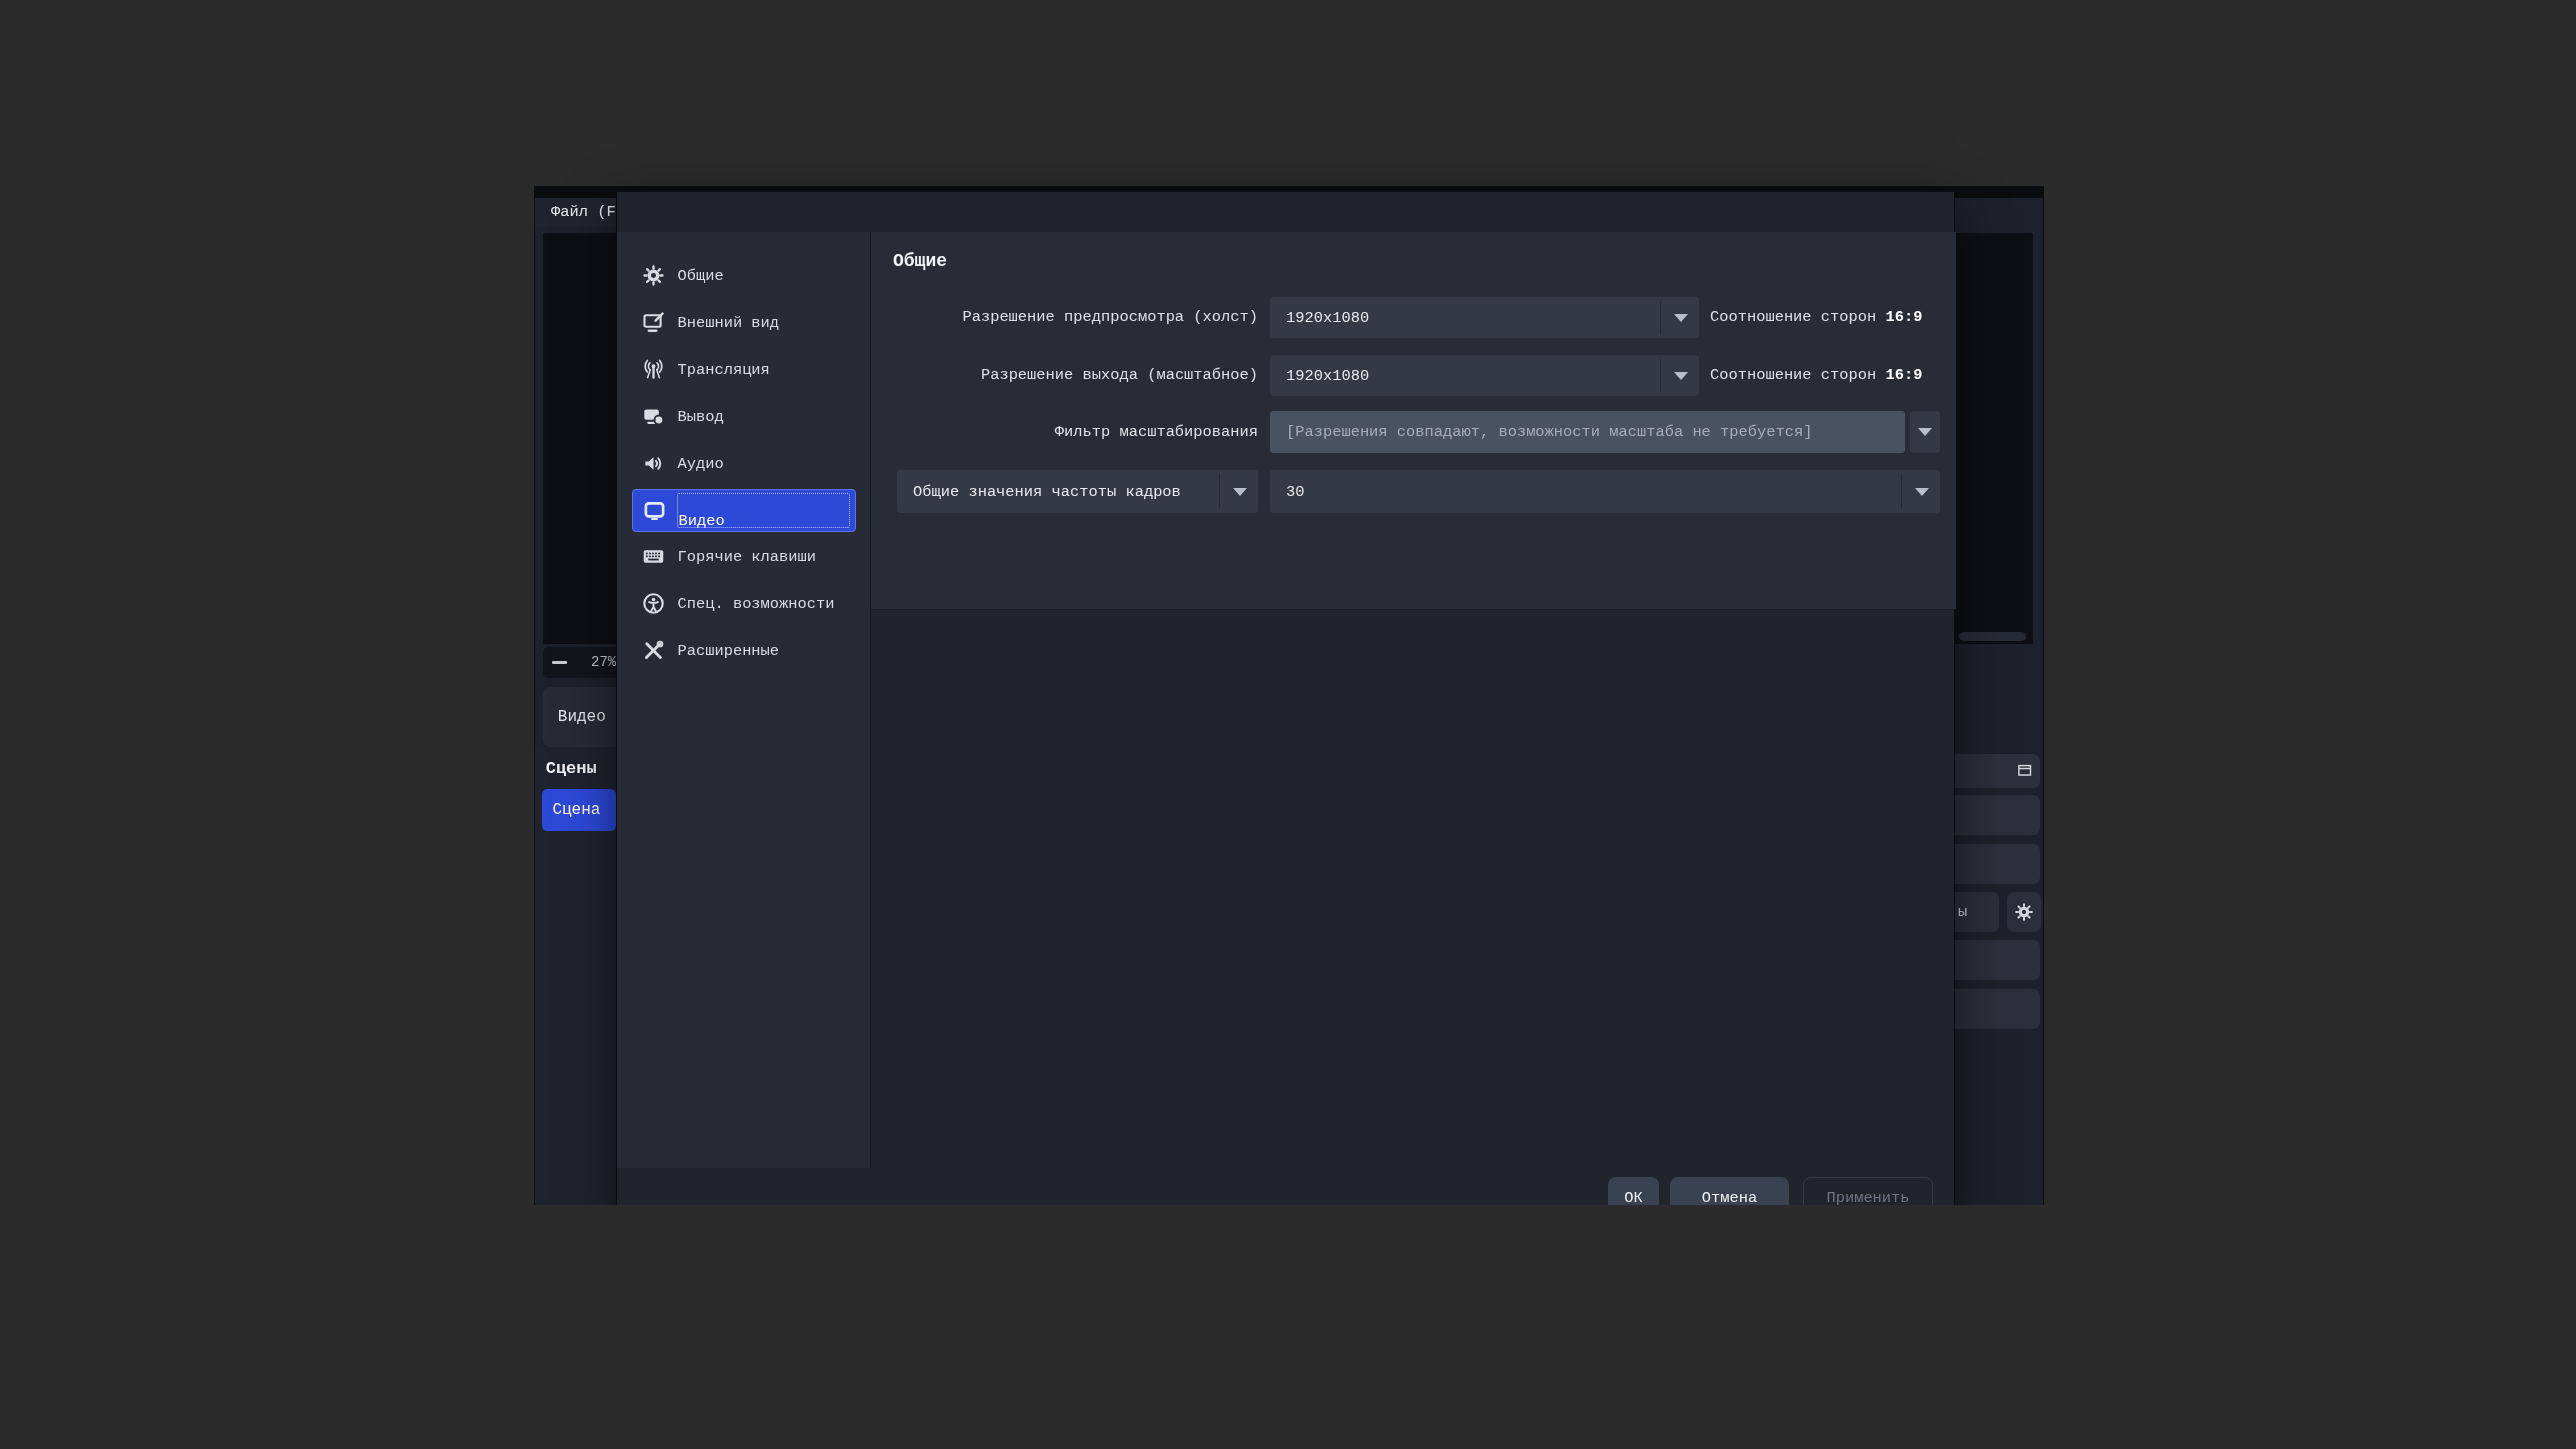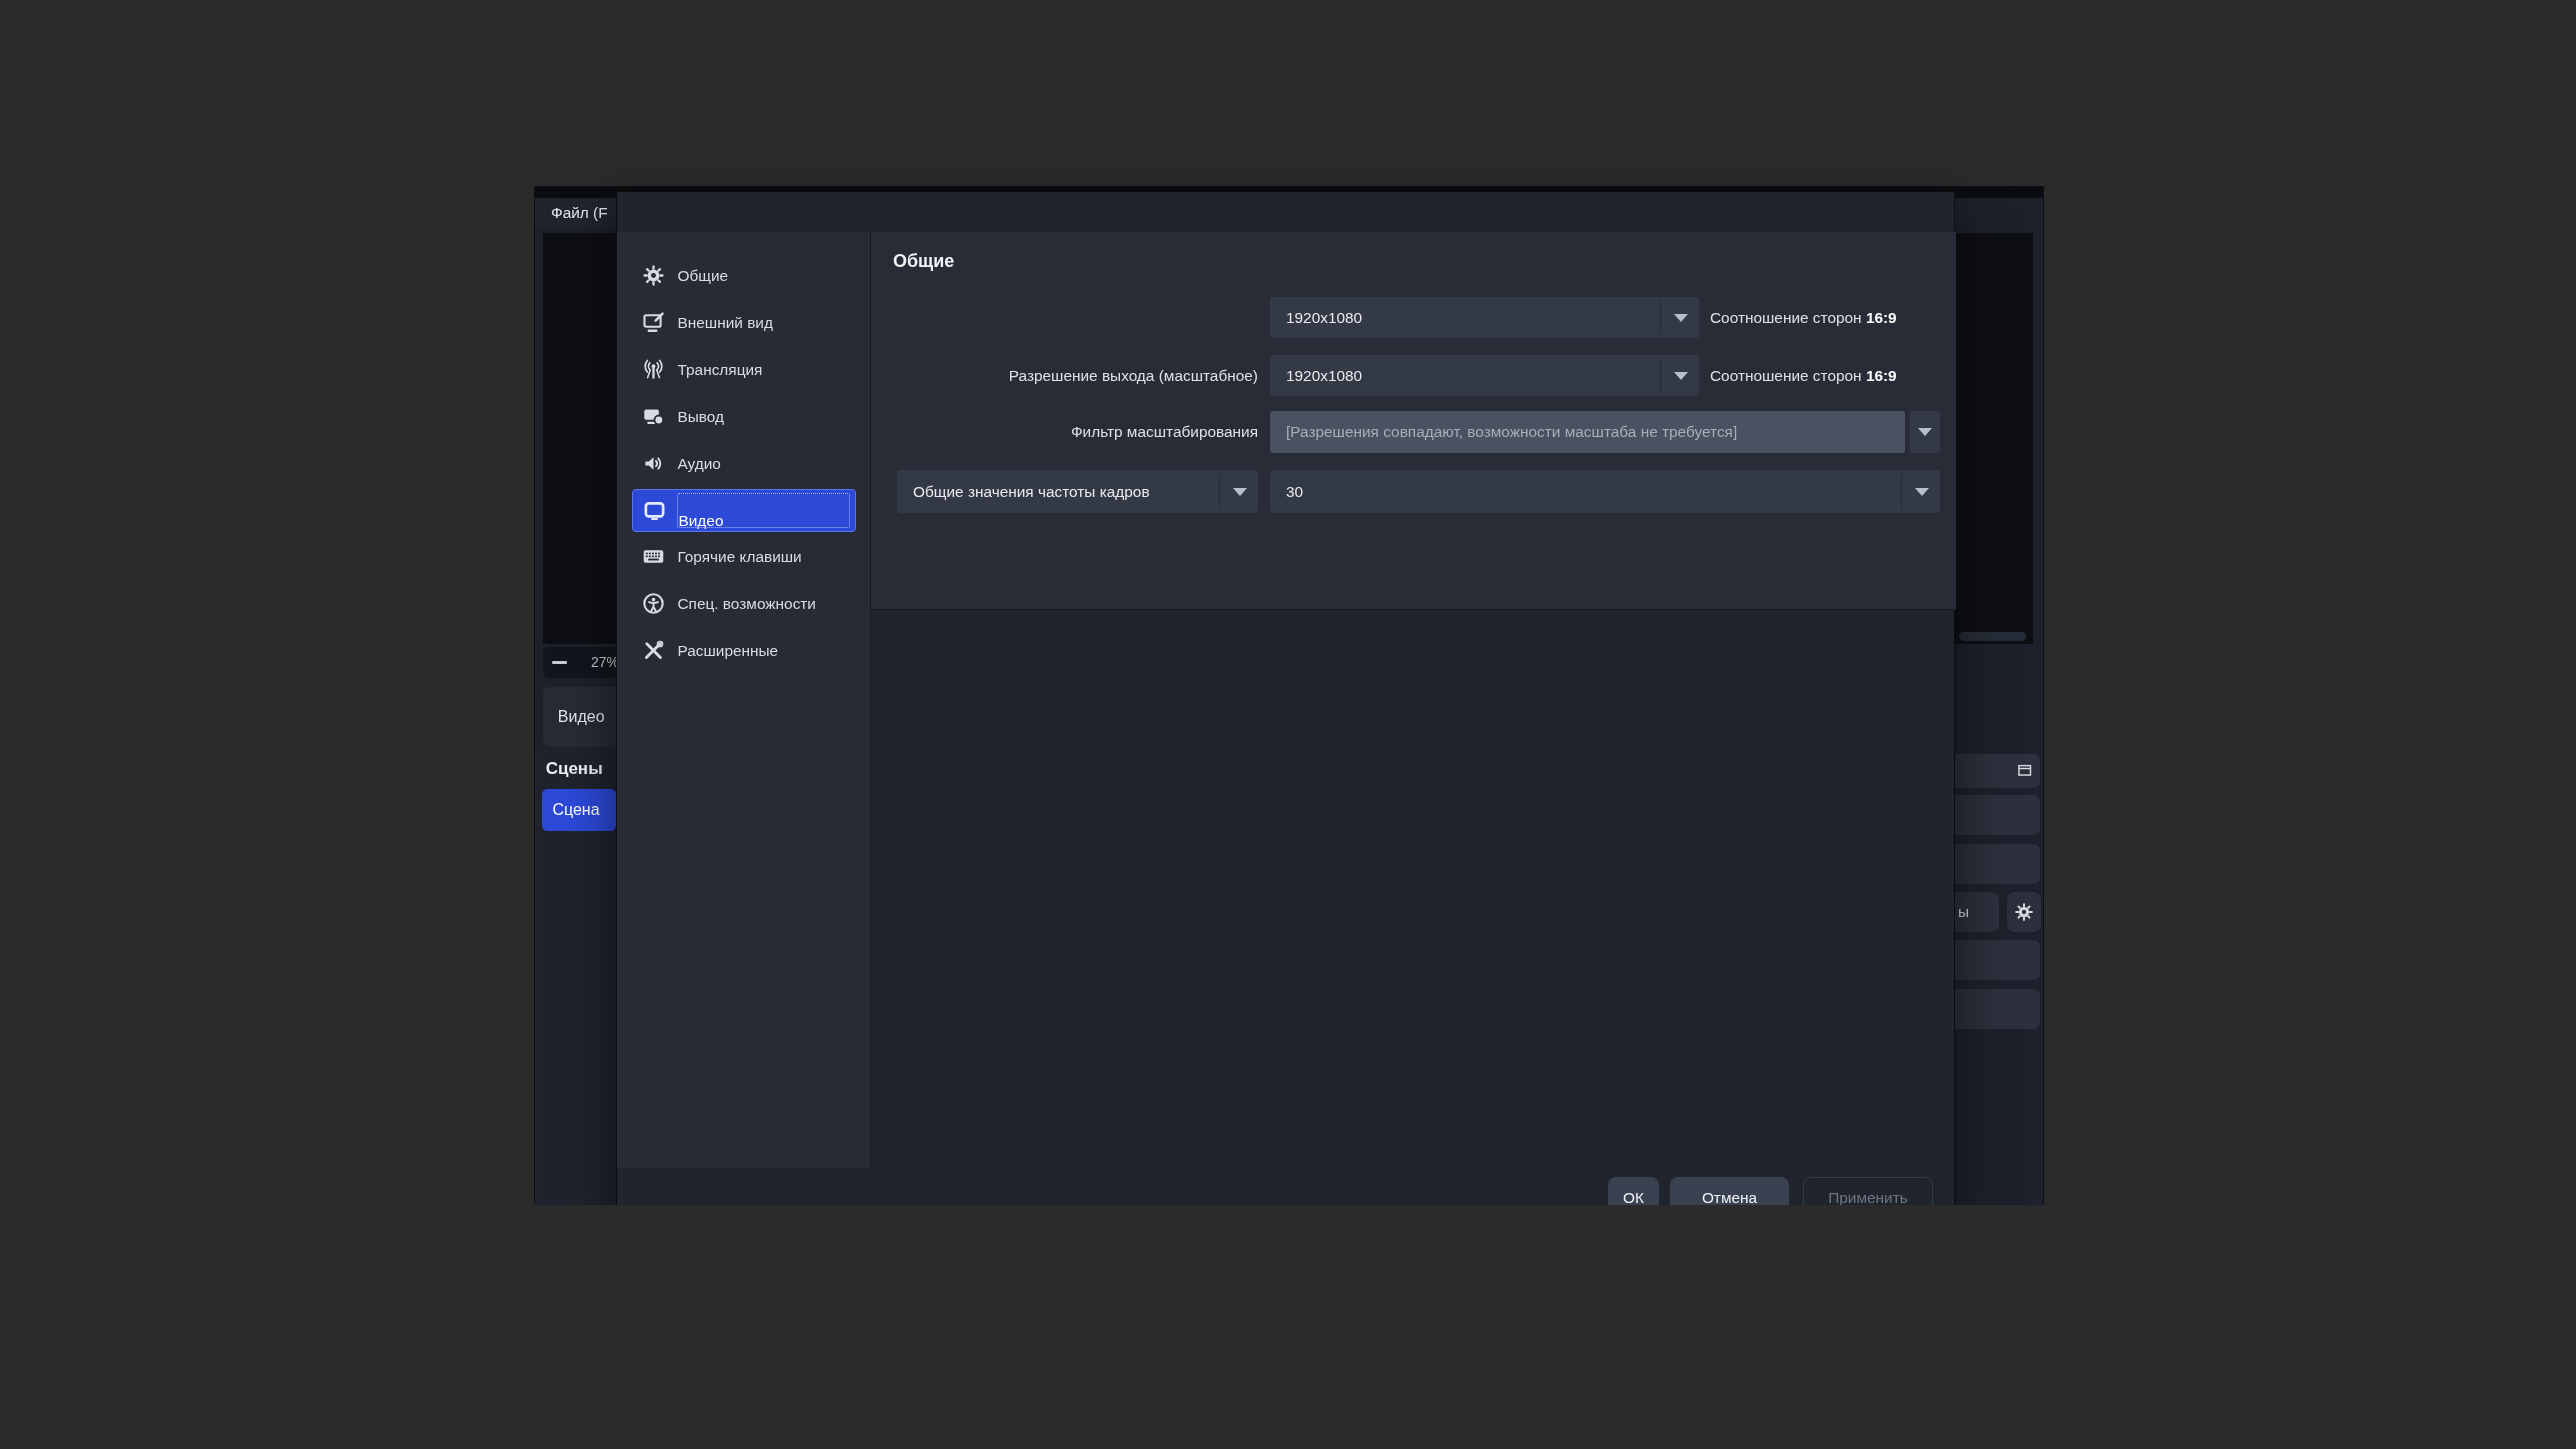--- a/index.html
+++ b/index.html
@@ -1,17 +1,17 @@
 <!DOCTYPE html>
 <html style="--accent: #2c49d8; --titlebar: #ffffff; --field: #343946; --field-disabled: #4a5161;font-size:10.7px"><head>
 <meta charset="utf-8">
 <style>
   html,body{margin:0;padding:0;background:#2b2b2b;}
   #screen{position:relative;width:2576px;height:1205px;background:#2b2b2b;overflow:hidden;
-          font-family:Liberation Sans, sans-serif;color:#dde0e6;}
+          font-family:Liberation Mono, monospace;color:#dde0e6;}
   .abs{position:absolute;}
 
   
   .win{left:534px;top:186px;width:1510px;height:1076px;background:#1d212b;border:0.7px solid #0c0e12;box-sizing:border-box;}
   .win-titlestrip{left:0;top:0;width:100%;height:10.7px;background:#0b0c0f;}
   .menubar{left:0;top:10.7px;width:1421px;height:29.5px;background:#20242e;}
   .menu-item{left:16px;top:0;height:29.5px;line-height:29.5px;font-size:15.4px;color:#e6e8ec;white-space:nowrap;}
   .preview{left:8px;top:46px;width:1490px;height:411px;background:#0d0f14;}
   .pv-hscroll{left:1424px;top:445px;width:67px;height:9.4px;background:#262c37;border-radius:4.7px;}
   .zoompill{left:8px;top:460px;width:94px;height:31px;background:#12151c;border-radius:5.4px;}
@@ -391,20 +391,21 @@
       <span class="ic">
           <svg viewBox="0 0 34 34" width="23" height="23">
             <use href="#i-tools"></use>
           </svg>
         </span>
       <span class="lb">Расширенные</span>
     </div>
 
     <div class="abs sect-title">Общие</div>
 
+    <div class="abs flabel" style="top:105px;height:41px;line-height:41px;">Разрешение предпросмотра (холст)</div>
     <div class="abs combo" style="left:653px;top:105px;width:429px;height:41px;">
       <span class="val">1920x1080</span>
       <span class="divider"></span>
       <span class="arr"></span>
     </div>
     <div class="abs asp" style="left:1093px;top:105px;">
       <span>Соотношение сторон</span>&nbsp;<b>16:9</b>
     </div>
 
     <div class="abs flabel" style="top:163px;height:41px;line-height:41px;">Разрешение выхода (масштабное)</div>

